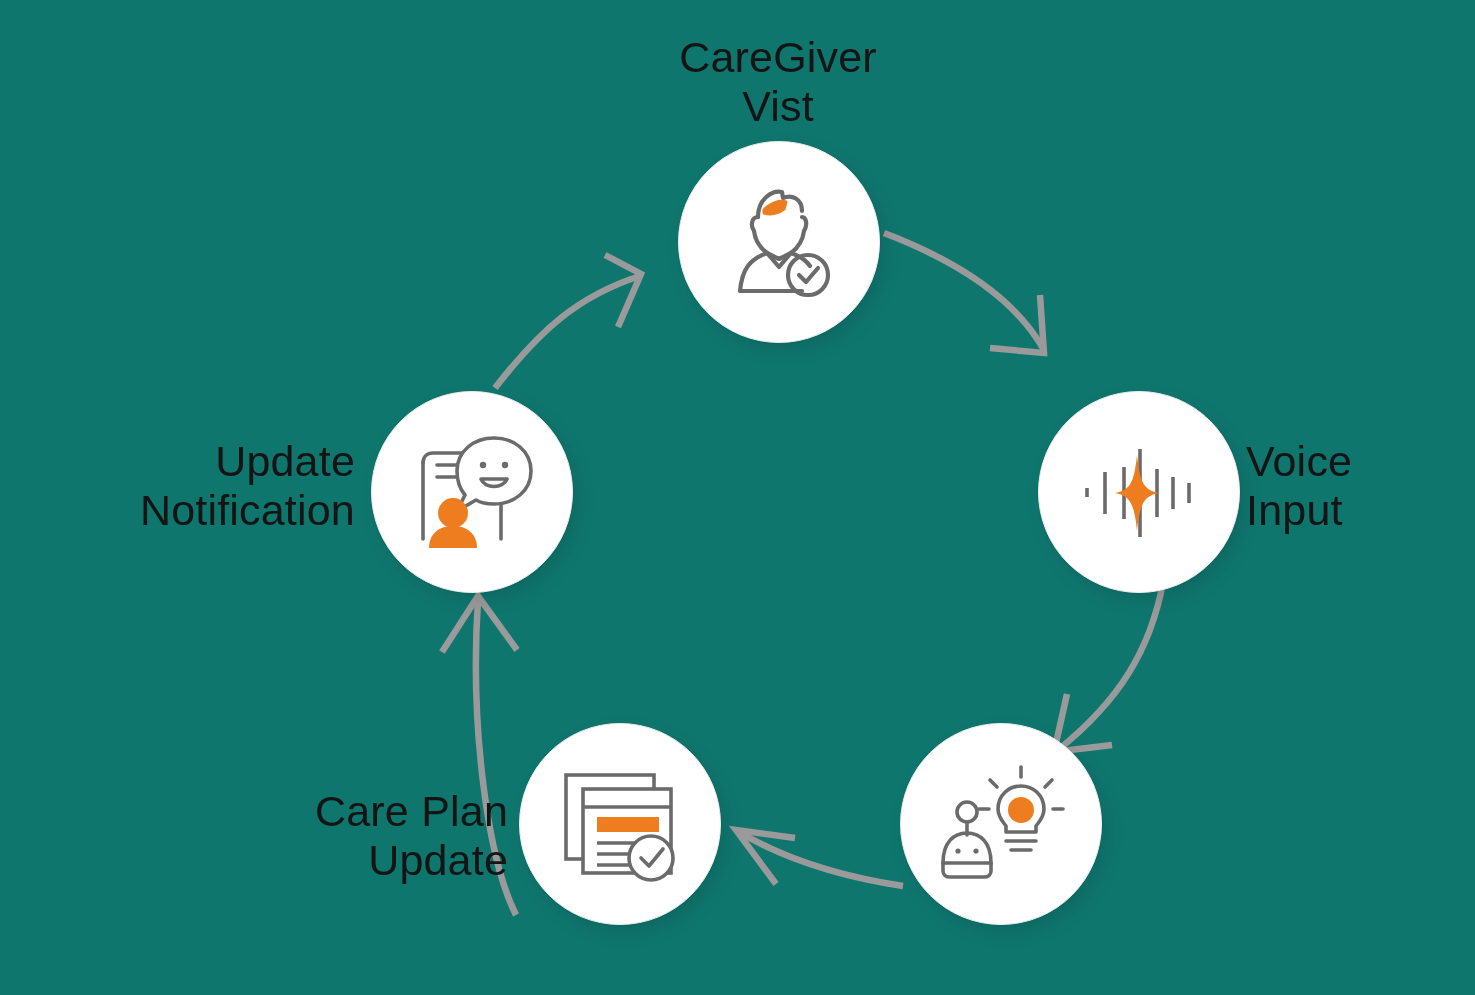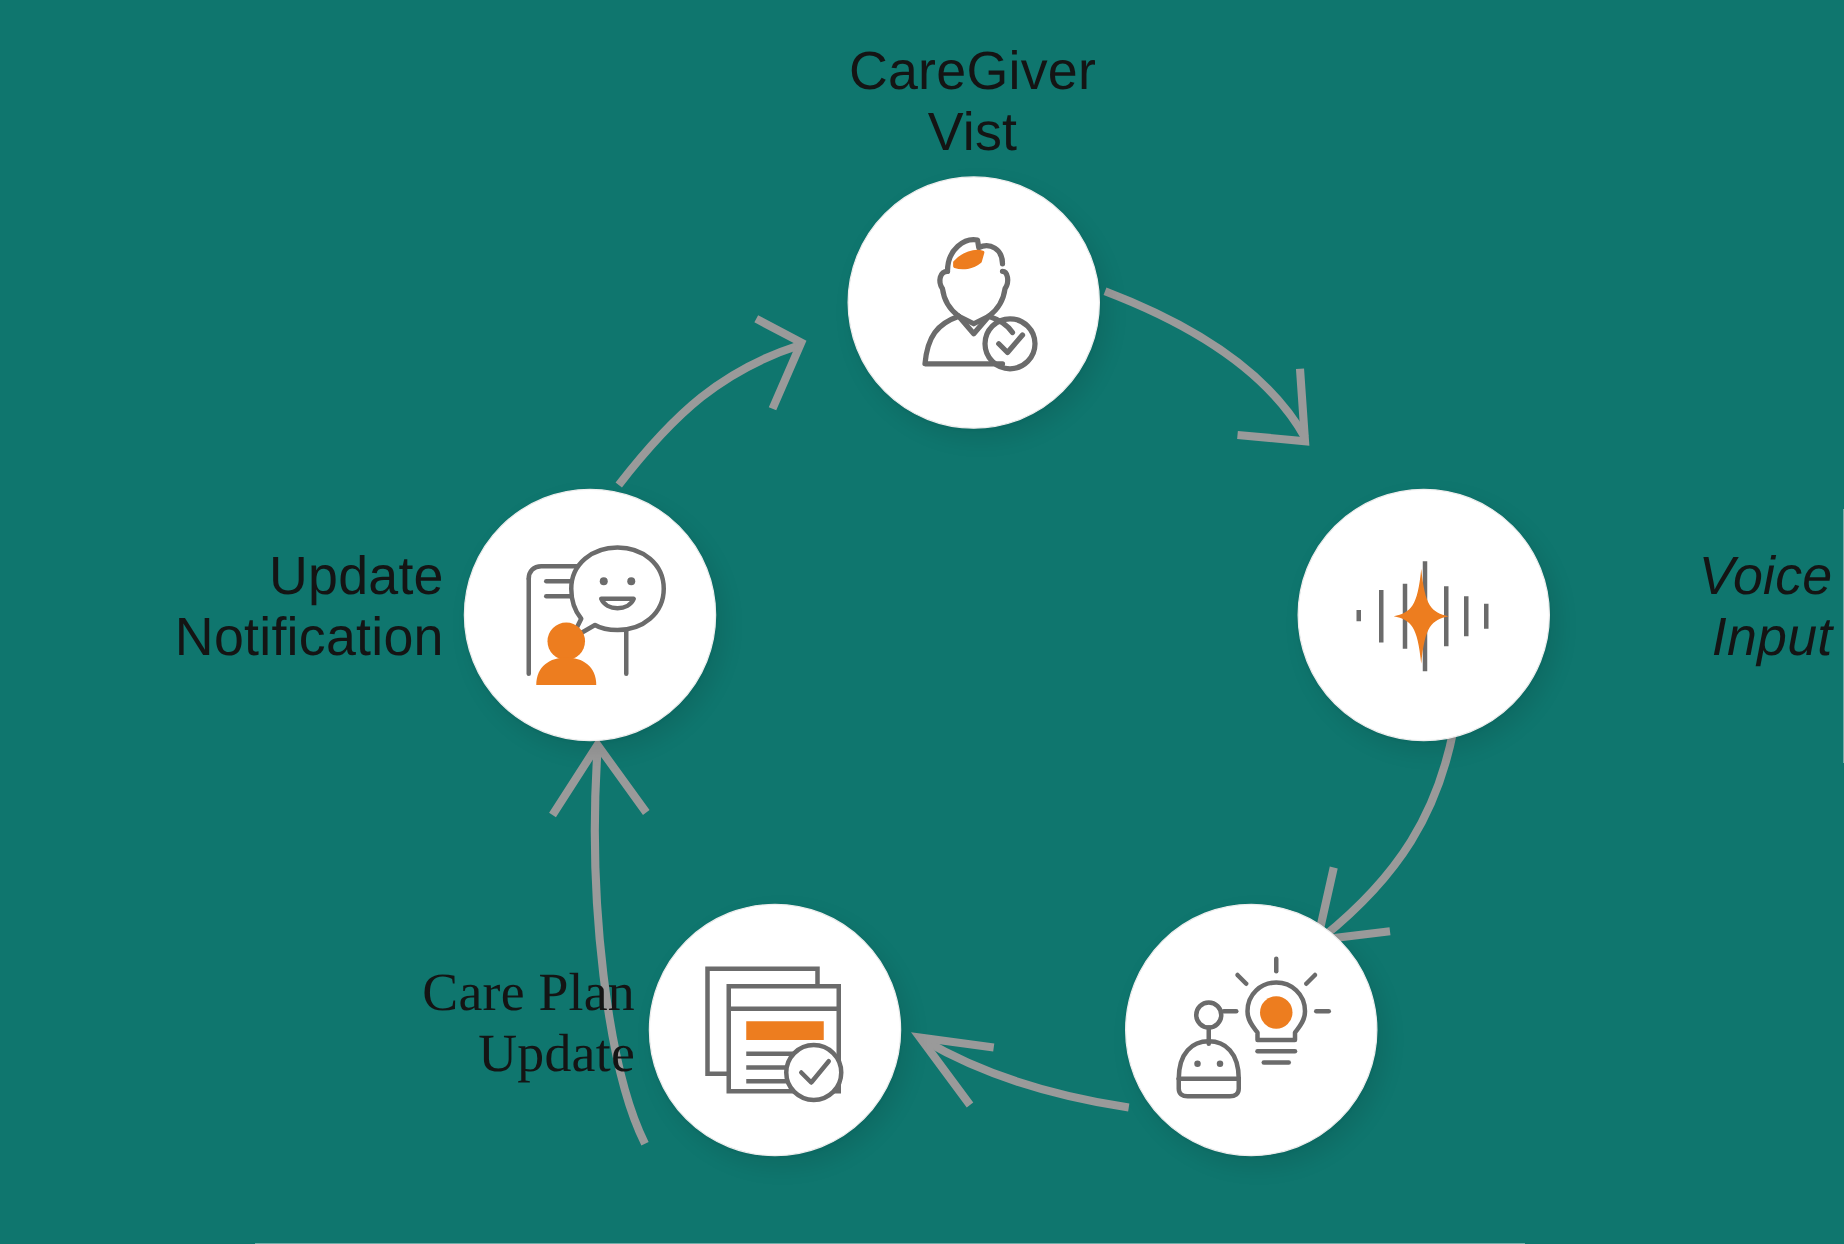--- a/index.html
+++ b/index.html
@@ -42,36 +42,36 @@
 
   .label {
     position: absolute;
     color: #141414;
     font-size: 43px;
     line-height: 1.14;
     letter-spacing: 0.2px;
     font-weight: 400;
     white-space: pre-line;
   }
-  .label-right { text-align: right; font-style: italic; }
+  .label-right { text-align: left; }
   .label-left  { text-align: right; }
   .label-center{ text-align: center; }
 
   
   #node-caregiver        { left: 678px;  top: 141px; }
   #node-voice            { left: 1038px; top: 391px; }
   #node-ai               { left: 900px;  top: 723px; }
   #node-careplan         { left: 519px;  top: 723px; }
   #node-notification     { left: 371px;  top: 391px; }
 
   
   #label-caregiver    { left: 578px; top: 33px;  width: 400px; }
   #label-voice        { left: 1246px; top: 437px; width: 220px; }
   #label-ai           { left: 1106px; top: 787px; width: 300px; }
-  #label-careplan     { left: 198px;  top: 770px; width: 310px; font-family: Liberation Serif, serif; }
+  #label-careplan     { left: 198px;  top: 787px; width: 310px; }
   #label-notification { left: 30px;   top: 437px; width: 325px; }
 </style>
 </head>
 <body>
 
 <div id="stage">
 
   <svg id="arrows" viewBox="0 0 1475 995">
     <g fill="none" stroke="#9a9a9a" stroke-width="6.5" stroke-linecap="butt" stroke-linejoin="miter">
 

